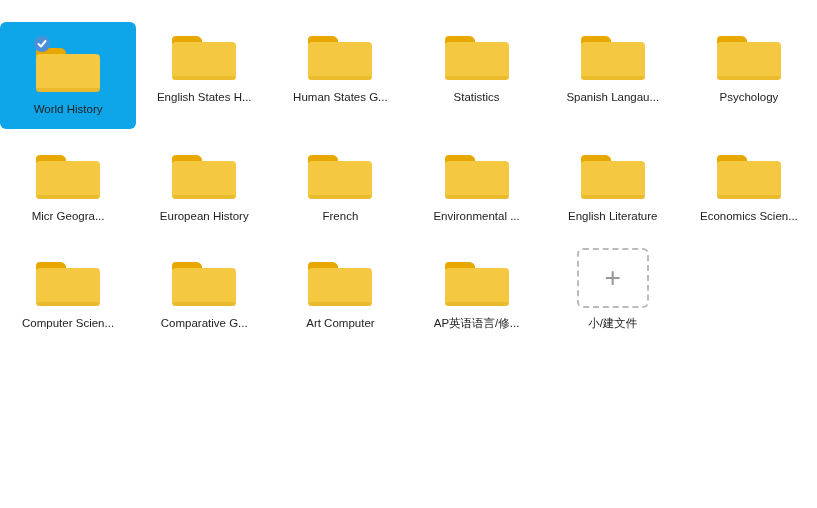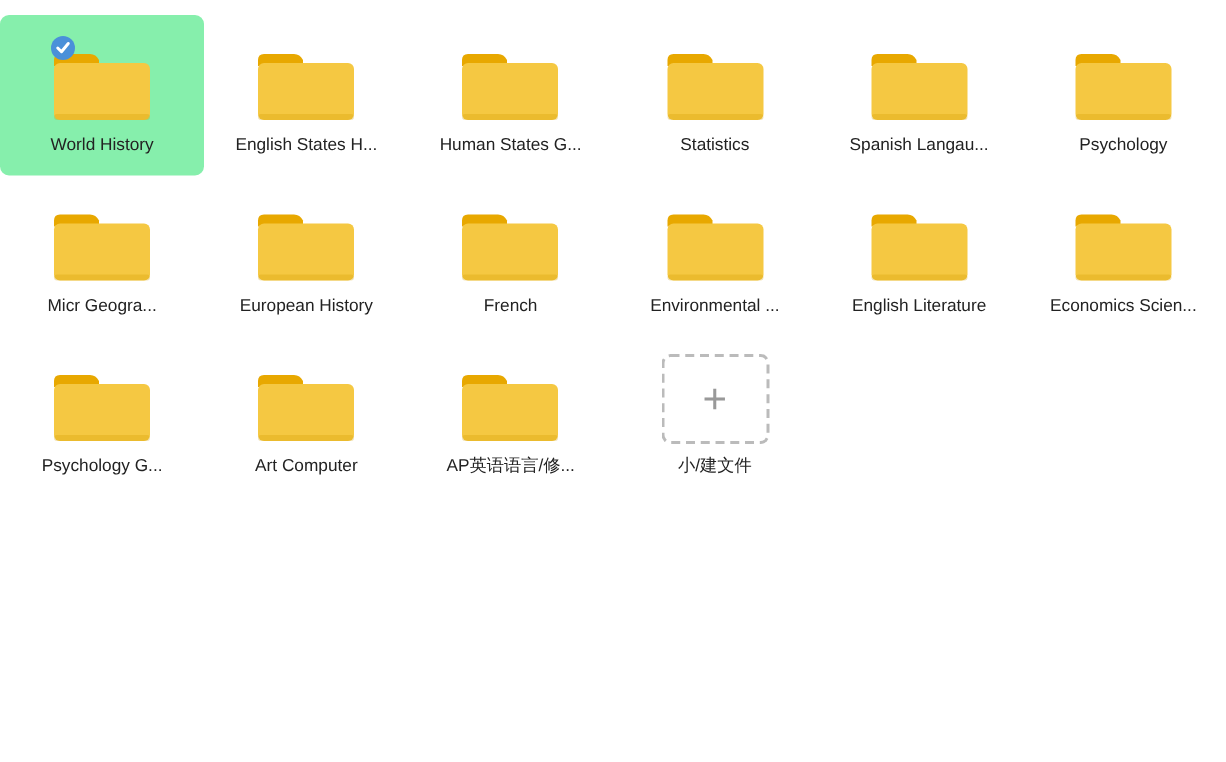--- a/index.html
+++ b/index.html
@@ -21,21 +21,22 @@
     .folder-item {
       display: flex;
       flex-direction: column;
       align-items: center;
       padding: 12px 8px;
       cursor: pointer;
       border-radius: 6px;
       user-select: none;
     }
     .folder-item.selected {
-      background: #86efac;
+      background: #0ea5e9;
+      margin-top: 12px;
     }
     .folder-icon {
       width: 72px;
       height: 60px;
       position: relative;
       margin-bottom: 8px;
     }
     .folder-icon svg {
       width: 72px;
       height: 60px;
@@ -247,21 +248,35 @@
     <svg viewBox="0 0 72 60" fill="none" xmlns="http://www.w3.org/2000/svg">
 
       <path d="M4 18 Q4 14 8 14 L28 14 Q32 14 34 18 L34 22 L4 22 Z" fill="#E8A800"></path>
 
       <rect x="4" y="20" width="64" height="38" rx="4" fill="#F5C842"></rect>
 
       <rect x="4" y="54" width="64" height="4" rx="2" fill="#d4a000" opacity="0.3"></rect>
 
     </svg>
   </div>
-      <div class="folder-label">Psychology G...</div>
+      <div class="folder-label">Computer Scien...</div>
+    </div>
+    <div class="folder-item">
+      <div class="folder-icon">
+    <svg viewBox="0 0 72 60" fill="none" xmlns="http://www.w3.org/2000/svg">
+
+      <path d="M4 18 Q4 14 8 14 L28 14 Q32 14 34 18 L34 22 L4 22 Z" fill="#E8A800"></path>
+
+      <rect x="4" y="20" width="64" height="38" rx="4" fill="#F5C842"></rect>
+
+      <rect x="4" y="54" width="64" height="4" rx="2" fill="#d4a000" opacity="0.3"></rect>
+
+    </svg>
+  </div>
+      <div class="folder-label">Comparative G...</div>
     </div>
     <div class="folder-item">
       <div class="folder-icon">
     <svg viewBox="0 0 72 60" fill="none" xmlns="http://www.w3.org/2000/svg">
 
       <path d="M4 18 Q4 14 8 14 L28 14 Q32 14 34 18 L34 22 L4 22 Z" fill="#E8A800"></path>
 
       <rect x="4" y="20" width="64" height="38" rx="4" fill="#F5C842"></rect>
 
       <rect x="4" y="54" width="64" height="4" rx="2" fill="#d4a000" opacity="0.3"></rect>

